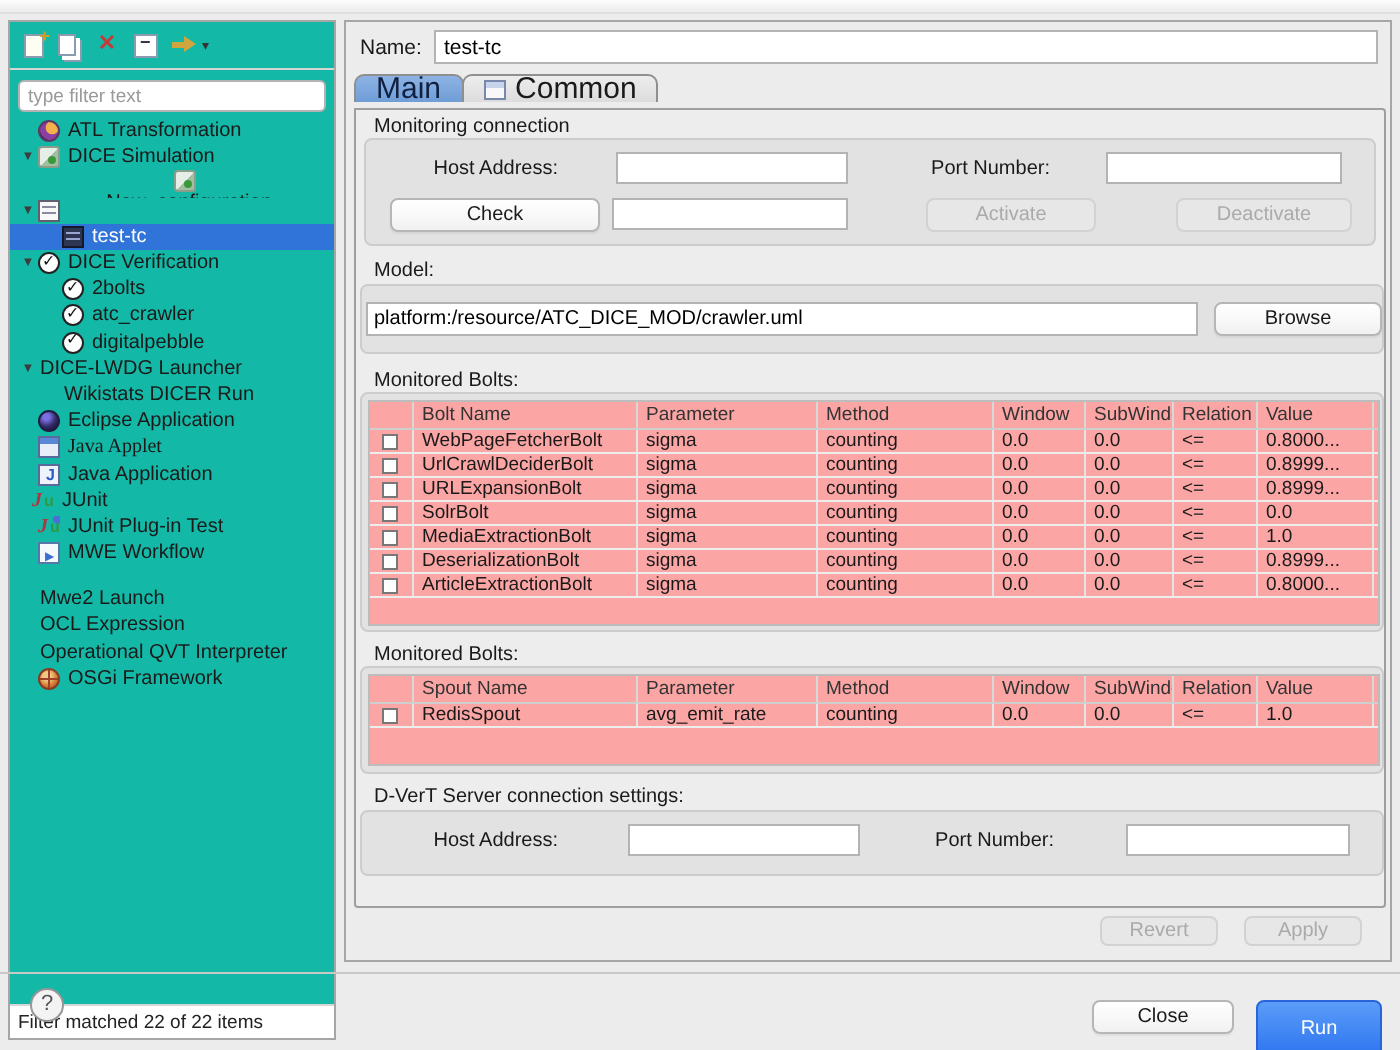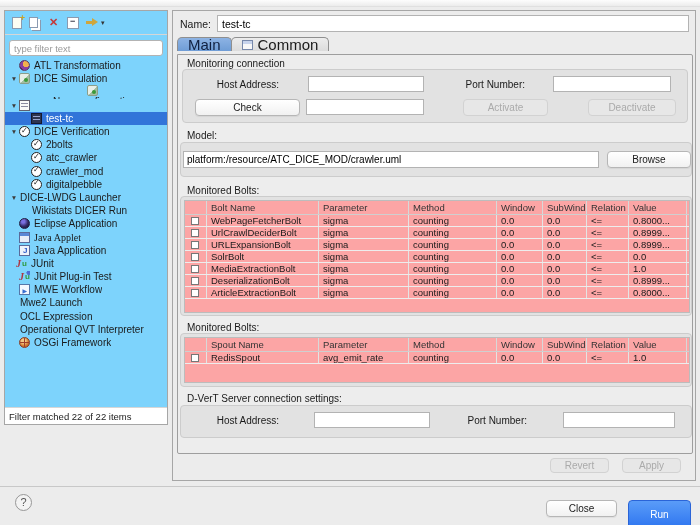--- a/index.html
+++ b/index.html
@@ -2,21 +2,21 @@
 <html style="--sel: #3174d9; --run: #2e75f0; --tab: #8db3e4;"><head>
 <meta charset="utf-8">
 <style>
   * { margin:0; padding:0; box-sizing:border-box; }
   html,body { width:700px; height:525px; overflow:hidden; }
   body { font-family:"Liberation Sans", sans-serif; background:#ececec; position:relative; font-size:10px; color:#1a1a1a; }
   #app { position:absolute; inset:0; }
   .top-sliver { position:absolute; left:0; top:0; width:700px; height:7px; background:linear-gradient(#fdfdfd,#ececec); border-bottom:1px solid #e0e0e0; }
 
   
-  .left-panel { position:absolute; left:4px; top:10px; width:164px; height:415px; background:#7dd3fc; border:1px solid #a6a6a6; }
+  .left-panel { position:absolute; left:4px; top:10px; width:164px; height:510px; background:#14b8a6; border:1px solid #a6a6a6; }
   .toolbar { position:absolute; left:0; top:0; right:0; height:24px; display:flex; align-items:center; gap:7px; padding-left:7px; border-bottom:1px solid #d6d6d6; }
   .tbi { width:13px; height:13px; position:relative; display:inline-block; flex:none; }
   .tb-new { width:10px; height:12px; background:#fdfdf2; border:1px solid #8a9ab0; }
   .tb-new::after { content:"+"; position:absolute; right:-4px; top:-5px; color:#c9a227; font-weight:bold; font-size:9px; }
   .tb-dup { width:9px; height:11px; background:#fff; border:1px solid #8a9ab0; box-shadow:2px 2px 0 0 #fff, 3px 3px 0 0 #8a9ab0; margin-right:2px; }
   .tb-del::after { content:"✕"; position:absolute; left:0; top:0; width:13px; text-align:center; color:#c43b3b; font-weight:bold; font-size:11px; line-height:13px; }
   .tb-col { width:12px; height:12px; background:#fff; border:1px solid #8a9ab0; }
   .tb-col::after { content:"−"; position:absolute; left:2px; top:-2px; font-weight:bold; font-size:9px; color:#334; }
   .tb-fil { width:12px; height:11px; }
   .tb-fil::before { content:""; position:absolute; left:0; top:4px; width:7px; height:3px; background:#cfa63d; }
@@ -135,25 +135,20 @@
           <span class="tlabel">2bolts</span>
         </div>
         <div class="tree-row" style="padding-left: 16px;">
           <span class="expander"></span>
           <span class="ticon ti-check"></span>
           <span class="tlabel">atc_crawler</span>
         </div>
         <div class="tree-row" style="padding-left: 16px;">
           <span class="expander"></span>
           <span class="ticon ti-check"></span>
-          <span class="tlabel">crawler_mod</span>
-        </div>
-        <div class="tree-row" style="padding-left: 16px;">
-          <span class="expander"></span>
-          <span class="ticon ti-check"></span>
           <span class="tlabel">digitalpebble</span>
         </div>
         <div class="tree-row" style="padding-left: 4px;">
           <span class="expander">▼</span>
           <span class="tlabel">DICE-LWDG Launcher</span>
         </div>
         <div class="tree-row" style="padding-left: 16px;">
           <span class="expander"></span>
           <span class="tlabel">Wikistats DICER Run</span>
         </div>
@@ -180,21 +175,21 @@
         <div class="tree-row" style="padding-left: 4px;">
           <span class="expander"></span>
           <span class="ticon ti-junit-plugin"></span>
           <span class="tlabel">JUnit Plug-in Test</span>
         </div>
         <div class="tree-row" style="padding-left: 4px;">
           <span class="expander"></span>
           <span class="ticon ti-mwe"></span>
           <span class="tlabel">MWE Workflow</span>
         </div>
-        <div class="tree-row" style="padding-left: 4px;">
+        <div class="tree-row" style="padding-left: 4px; margin-top: 10px;">
           <span class="expander"></span>
           <span class="tlabel">Mwe2 Launch</span>
         </div>
         <div class="tree-row" style="padding-left: 4px;">
           <span class="expander"></span>
           <span class="tlabel">OCL Expression</span>
         </div>
         <div class="tree-row" style="padding-left: 4px;">
           <span class="expander"></span>
           <span class="tlabel">Operational QVT Interpreter</span>

